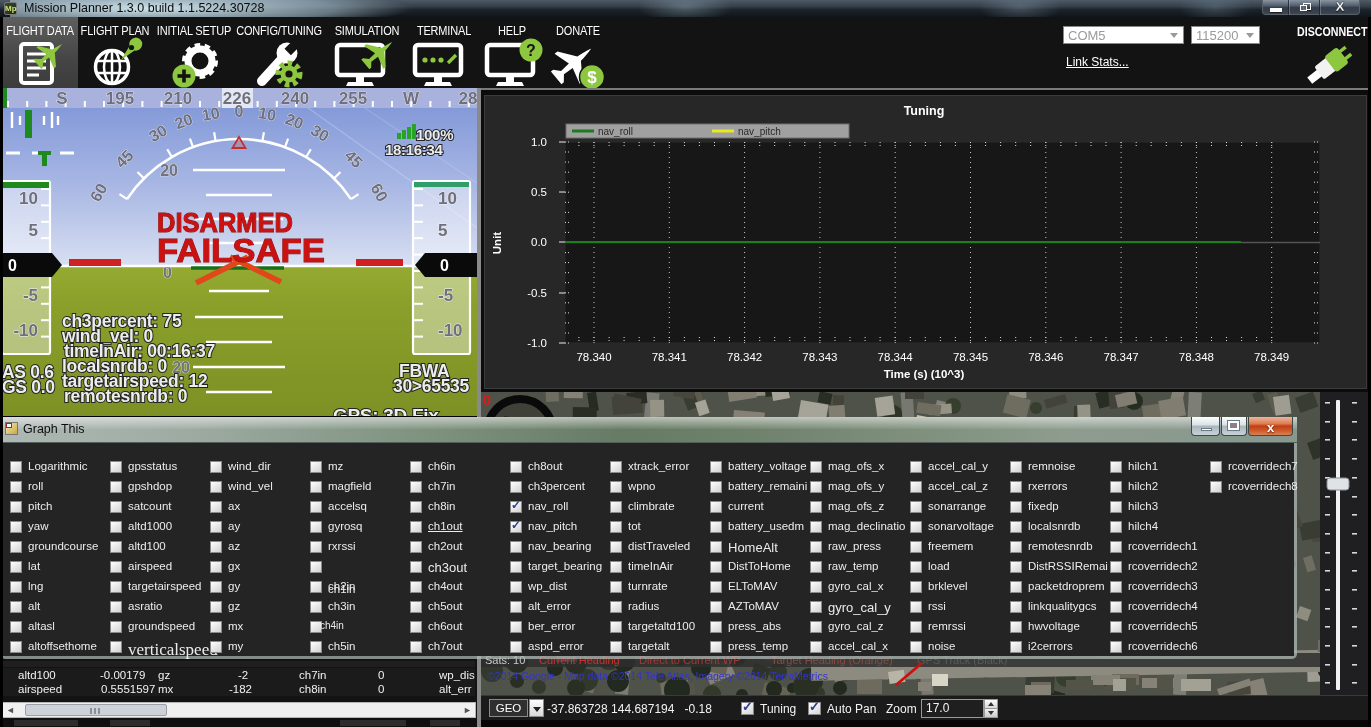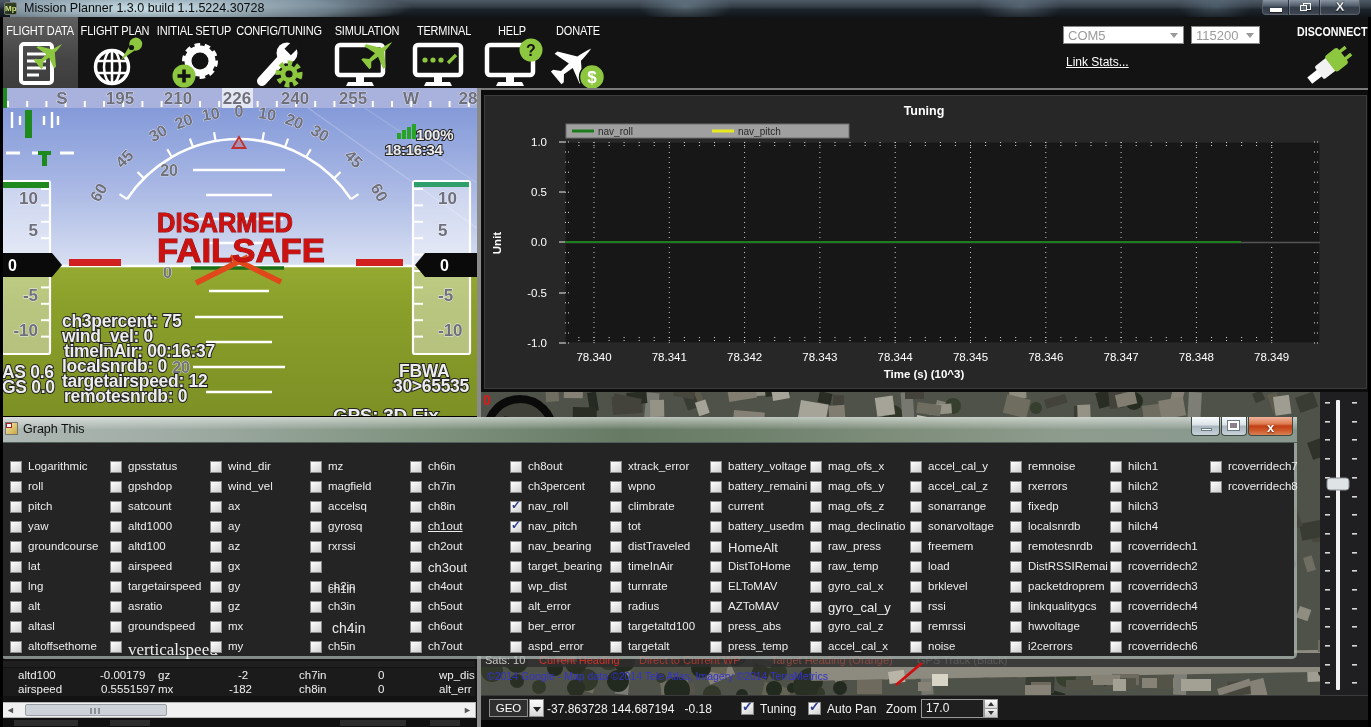--- a/index.html
+++ b/index.html
@@ -962,21 +962,21 @@
     <div class="abs" style="left:328px;top:520px;font-size:11.5px;color:#ececec;white-space:nowrap;">gyrosq</div>
     <div class="abs" style="left:310px;top:541px;width:12px;height:12px;background:linear-gradient(145deg,#ffffff,#d2d2d2);border:1px solid #8a8a8a;"></div>
     <div class="abs" style="left:328px;top:540px;font-size:11.5px;color:#ececec;white-space:nowrap;">rxrssi</div>
     <div class="abs" style="left:310px;top:561px;width:12px;height:12px;background:linear-gradient(145deg,#ffffff,#d2d2d2);border:1px solid #8a8a8a;"></div>
     <div class="abs" style="left:328px;top:583px;font-size:11.5px;color:#ececec;white-space:nowrap;">ch1in</div>
     <div class="abs" style="left:310px;top:581px;width:12px;height:12px;background:linear-gradient(145deg,#ffffff,#d2d2d2);border:1px solid #8a8a8a;"></div>
     <div class="abs" style="left:328px;top:580px;font-size:11.5px;color:#ececec;white-space:nowrap;">ch2in</div>
     <div class="abs" style="left:310px;top:601px;width:12px;height:12px;background:linear-gradient(145deg,#ffffff,#d2d2d2);border:1px solid #8a8a8a;"></div>
     <div class="abs" style="left:328px;top:600px;font-size:11.5px;color:#ececec;white-space:nowrap;">ch3in</div>
     <div class="abs" style="left:310px;top:621px;width:12px;height:12px;background:linear-gradient(145deg,#ffffff,#d2d2d2);border:1px solid #8a8a8a;"></div>
-    <div class="abs" style="left:332px;top:620px;font-size:14px;color:#ececec;white-space:nowrap;">ch4in</div>
+    <div class="abs" style="left:320px;top:620px;font-size:10px;color:#ececec;white-space:nowrap;">ch4in</div>
     <div class="abs" style="left:310px;top:641px;width:12px;height:12px;background:linear-gradient(145deg,#ffffff,#d2d2d2);border:1px solid #8a8a8a;"></div>
     <div class="abs" style="left:328px;top:640px;font-size:11.5px;color:#ececec;white-space:nowrap;">ch5in</div>
     <div class="abs" style="left:410px;top:461px;width:12px;height:12px;background:linear-gradient(145deg,#ffffff,#d2d2d2);border:1px solid #8a8a8a;"></div>
     <div class="abs" style="left:428px;top:460px;font-size:11.5px;color:#ececec;white-space:nowrap;">ch6in</div>
     <div class="abs" style="left:410px;top:481px;width:12px;height:12px;background:linear-gradient(145deg,#ffffff,#d2d2d2);border:1px solid #8a8a8a;"></div>
     <div class="abs" style="left:428px;top:480px;font-size:11.5px;color:#ececec;white-space:nowrap;">ch7in</div>
     <div class="abs" style="left:410px;top:501px;width:12px;height:12px;background:linear-gradient(145deg,#ffffff,#d2d2d2);border:1px solid #8a8a8a;"></div>
     <div class="abs" style="left:428px;top:500px;font-size:11.5px;color:#ececec;white-space:nowrap;">ch8in</div>
     <div class="abs" style="left:410px;top:521px;width:12px;height:12px;background:linear-gradient(145deg,#ffffff,#d2d2d2);border:1px solid #8a8a8a;"></div>
     <div class="abs" style="left:428px;top:520px;font-size:11.5px;color:#ececec;white-space:nowrap;text-decoration:underline;">ch1out</div>

